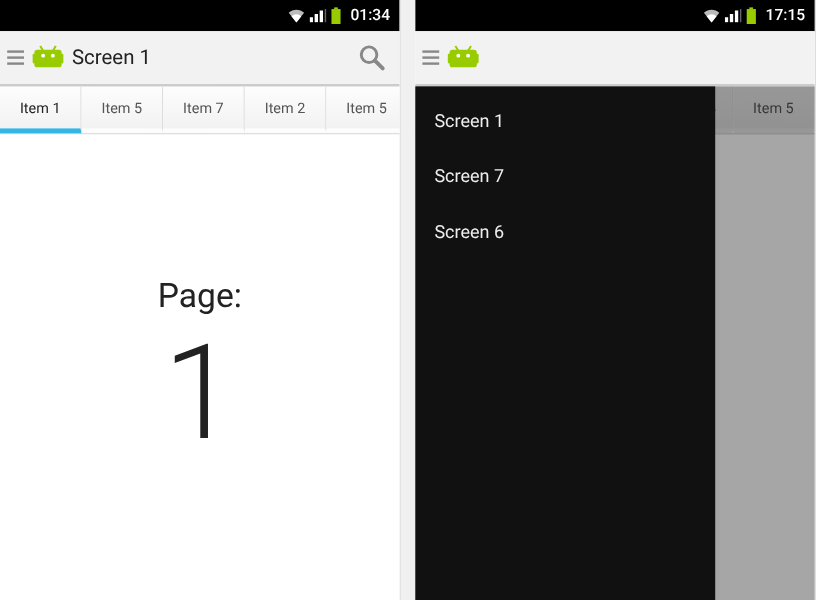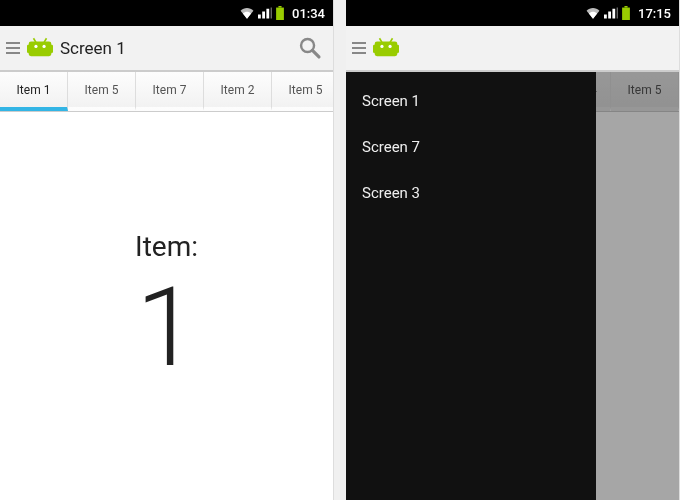--- a/index.html
+++ b/index.html
@@ -177,21 +177,21 @@
       </div>
     <div class="tab">
         <span>Item 2</span>
       </div>
     <div class="tab">
         <span>Item 5</span>
       </div>
   </div>
 
   <div class="content">
-    <div class="page-label">Item:</div>
+    <div class="page-label">Page:</div>
     <div class="page-number">1</div>
   </div>
 </div>
 
 <div class="phone phone2">
   <div class="statusbar">
     <span class="wifi-icon">
       <svg width="14" height="12" viewBox="0 0 24 20">
           <path fill="#bbb" d="M12 20L1 6C7 0 17 0 23 6z"></path>
           <path fill="#fff" d="M12 20L5 11C9 7 15 7 19 11z"></path>
@@ -238,15 +238,15 @@
     <div class="tab">
         <span>Item 5</span>
       </div>
   </div>
 
   <div class="scrim"></div>
 
   <div class="drawer">
     <div class="drawer-item"><span>Screen 1</span></div>
     <div class="drawer-item"><span>Screen 7</span></div>
-    <div class="drawer-item"><span>Screen 3</span></div>
+    <div class="drawer-item"><span>Screen 6</span></div>
   </div>
 </div>
 
 </body></html>

